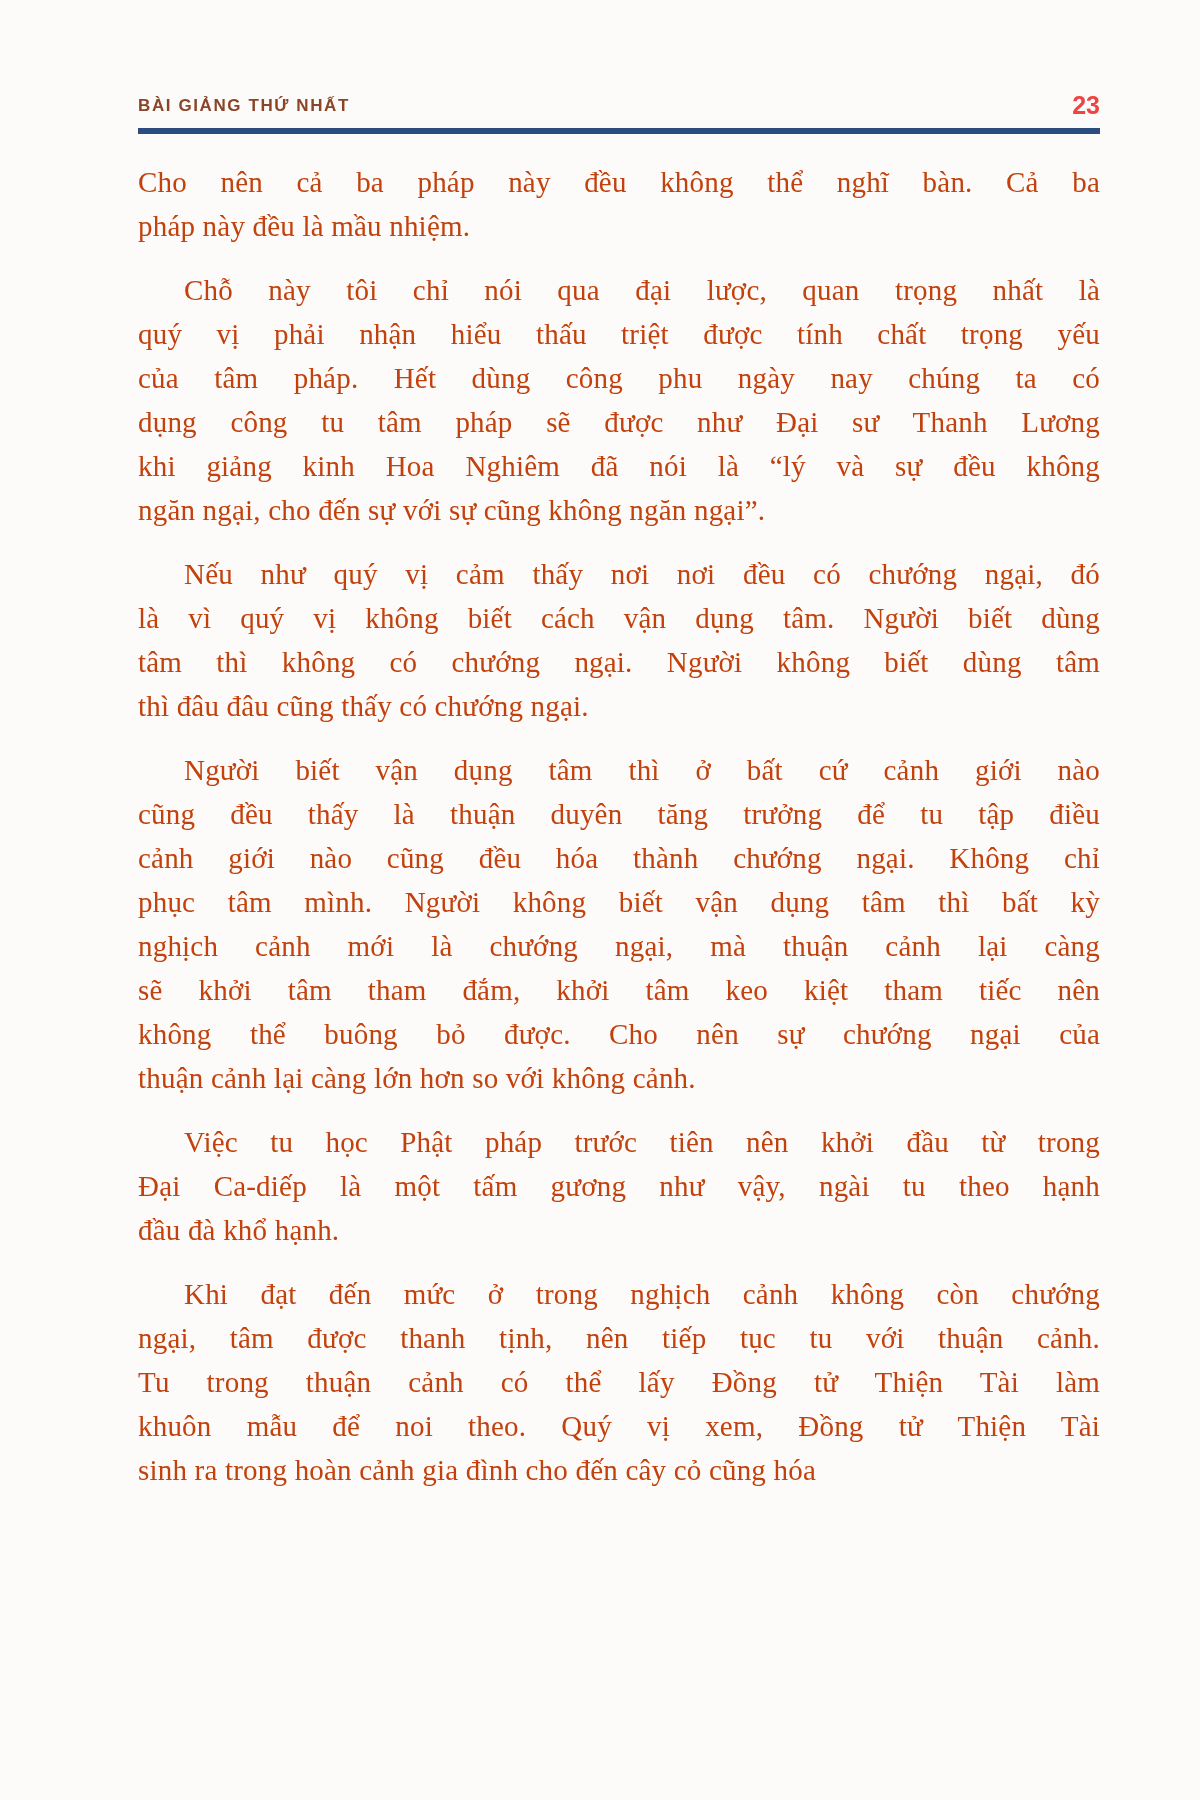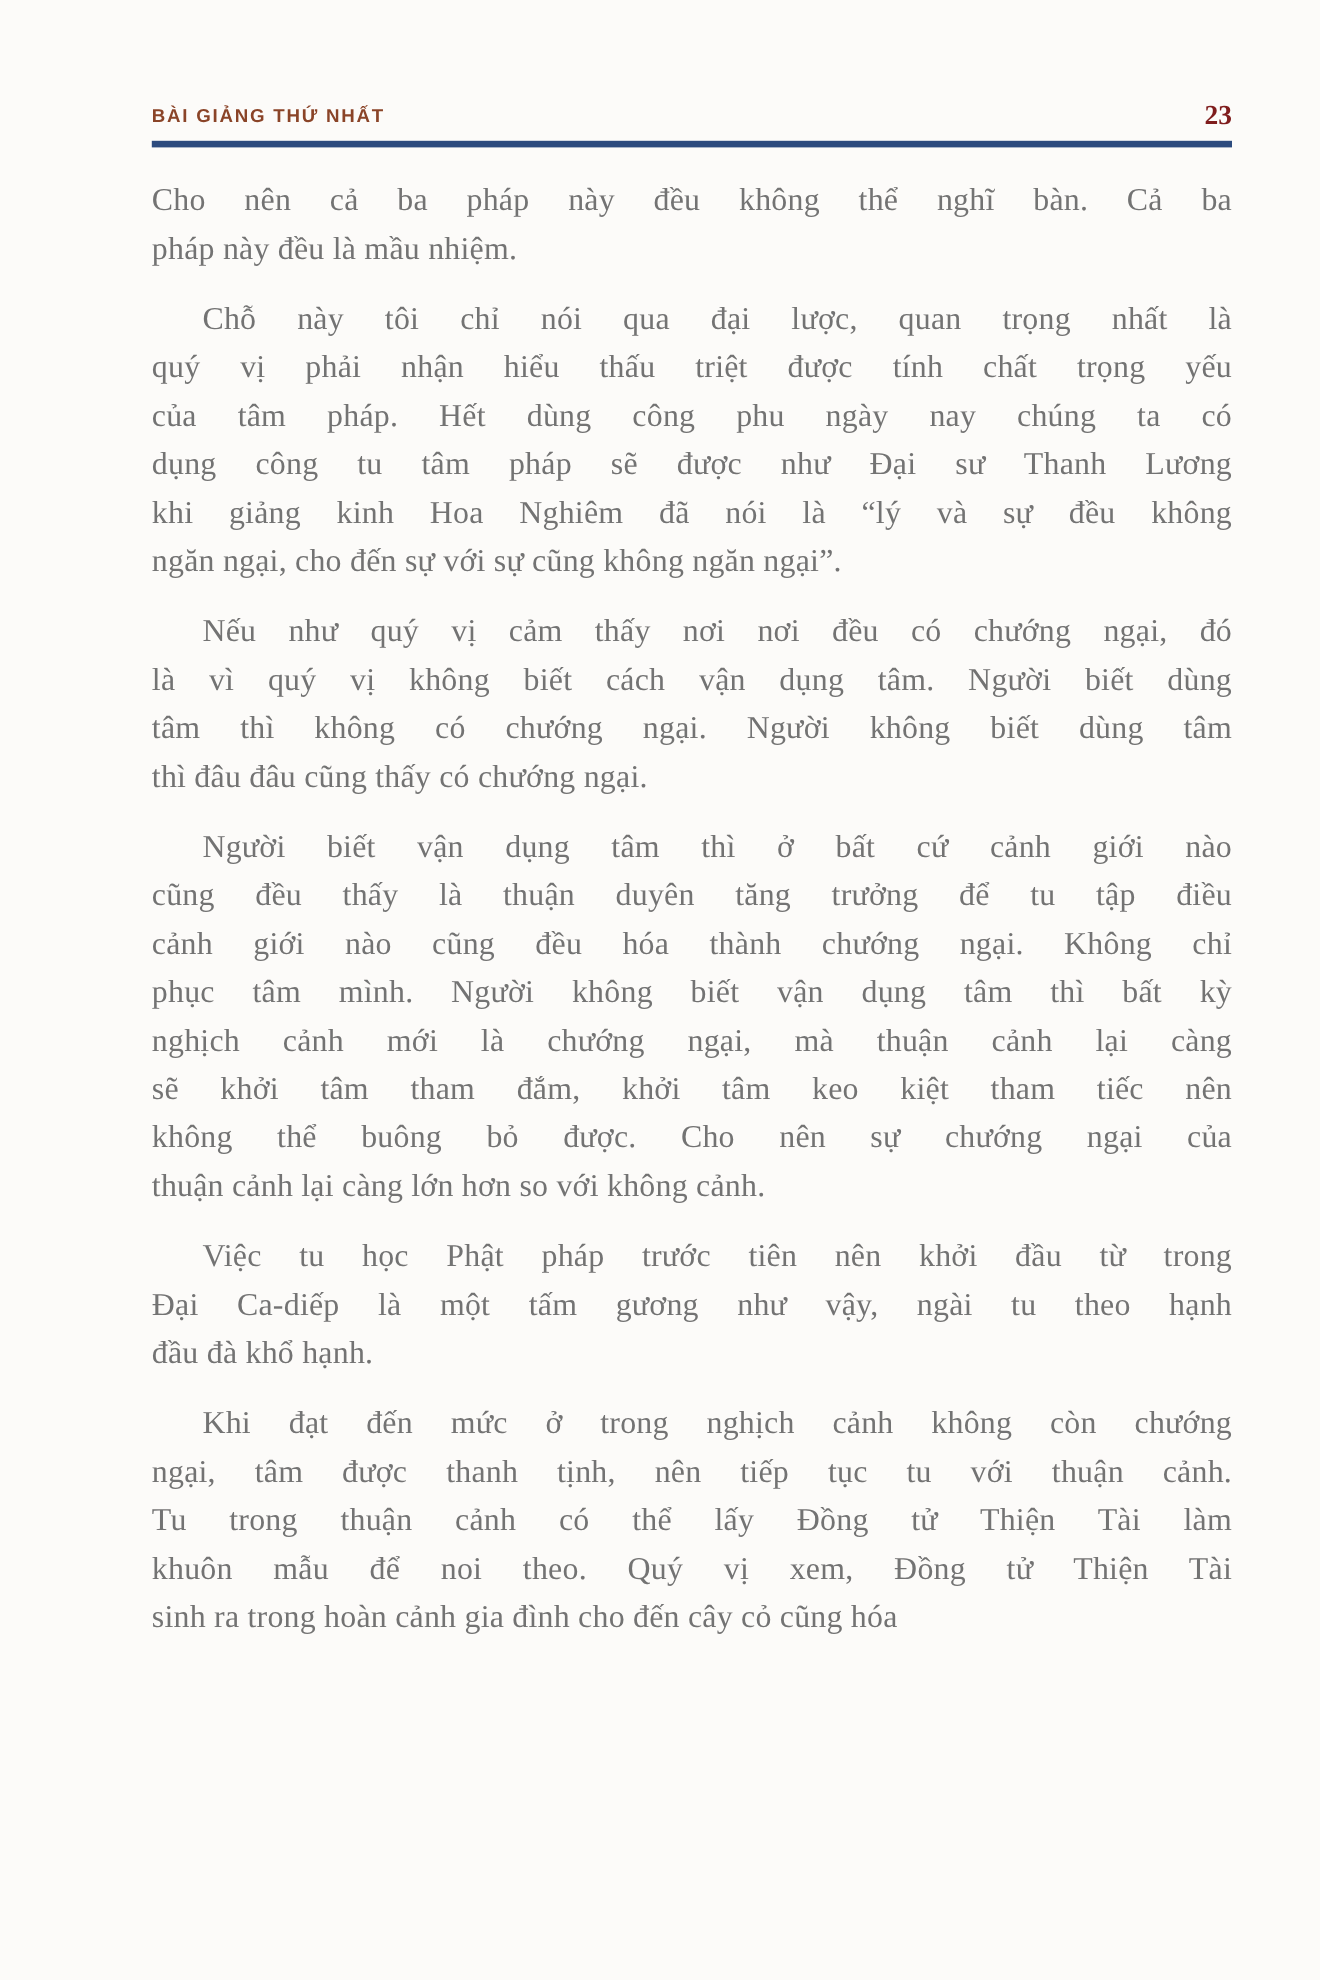--- a/index.html
+++ b/index.html
@@ -11,51 +11,51 @@
     height: 1800px;
     background: #fcfbf9;
     font-family: "Liberation Serif", "DejaVu Serif", serif;
     overflow: hidden;
   }
   .page {
     position: relative;
     width: 1200px;
     height: 1800px;
     box-sizing: border-box;
-    padding: 84px 80px 0 138px;
+    padding: 84px 100px 0 138px;
   }
   .page-header {
     display: flex;
     justify-content: space-between;
     align-items: flex-end;
     height: 34px;
   }
   .running-title {
     font-family: "Liberation Sans", "DejaVu Sans", sans-serif;
     font-weight: bold;
     font-size: 17px;
     letter-spacing: 1.6px;
     color: #8a4428;
     padding-bottom: 2px;
   }
   .page-number {
-    font-family: Liberation Serif, serif;
+    font-family: Liberation Sans, sans-serif;
     font-weight: bold;
     font-size: 25px;
-    color: #7f1d1d;
+    color: #ef4444;
     line-height: 1;
   }
   .header-rule {
     margin-top: 10px;
     height: 6px;
     background: #2c4b7e;
   }
   .text-column {
     margin-top: 26px;
-    color: #737373;
+    color: #c2410c;
     font-size: 29px;
   }
   .para {
     margin: 0 0 20px 0;
   }
   .tline {
     line-height: 44px;
     height: 44px;
     overflow: hidden;
     text-align: justify;

